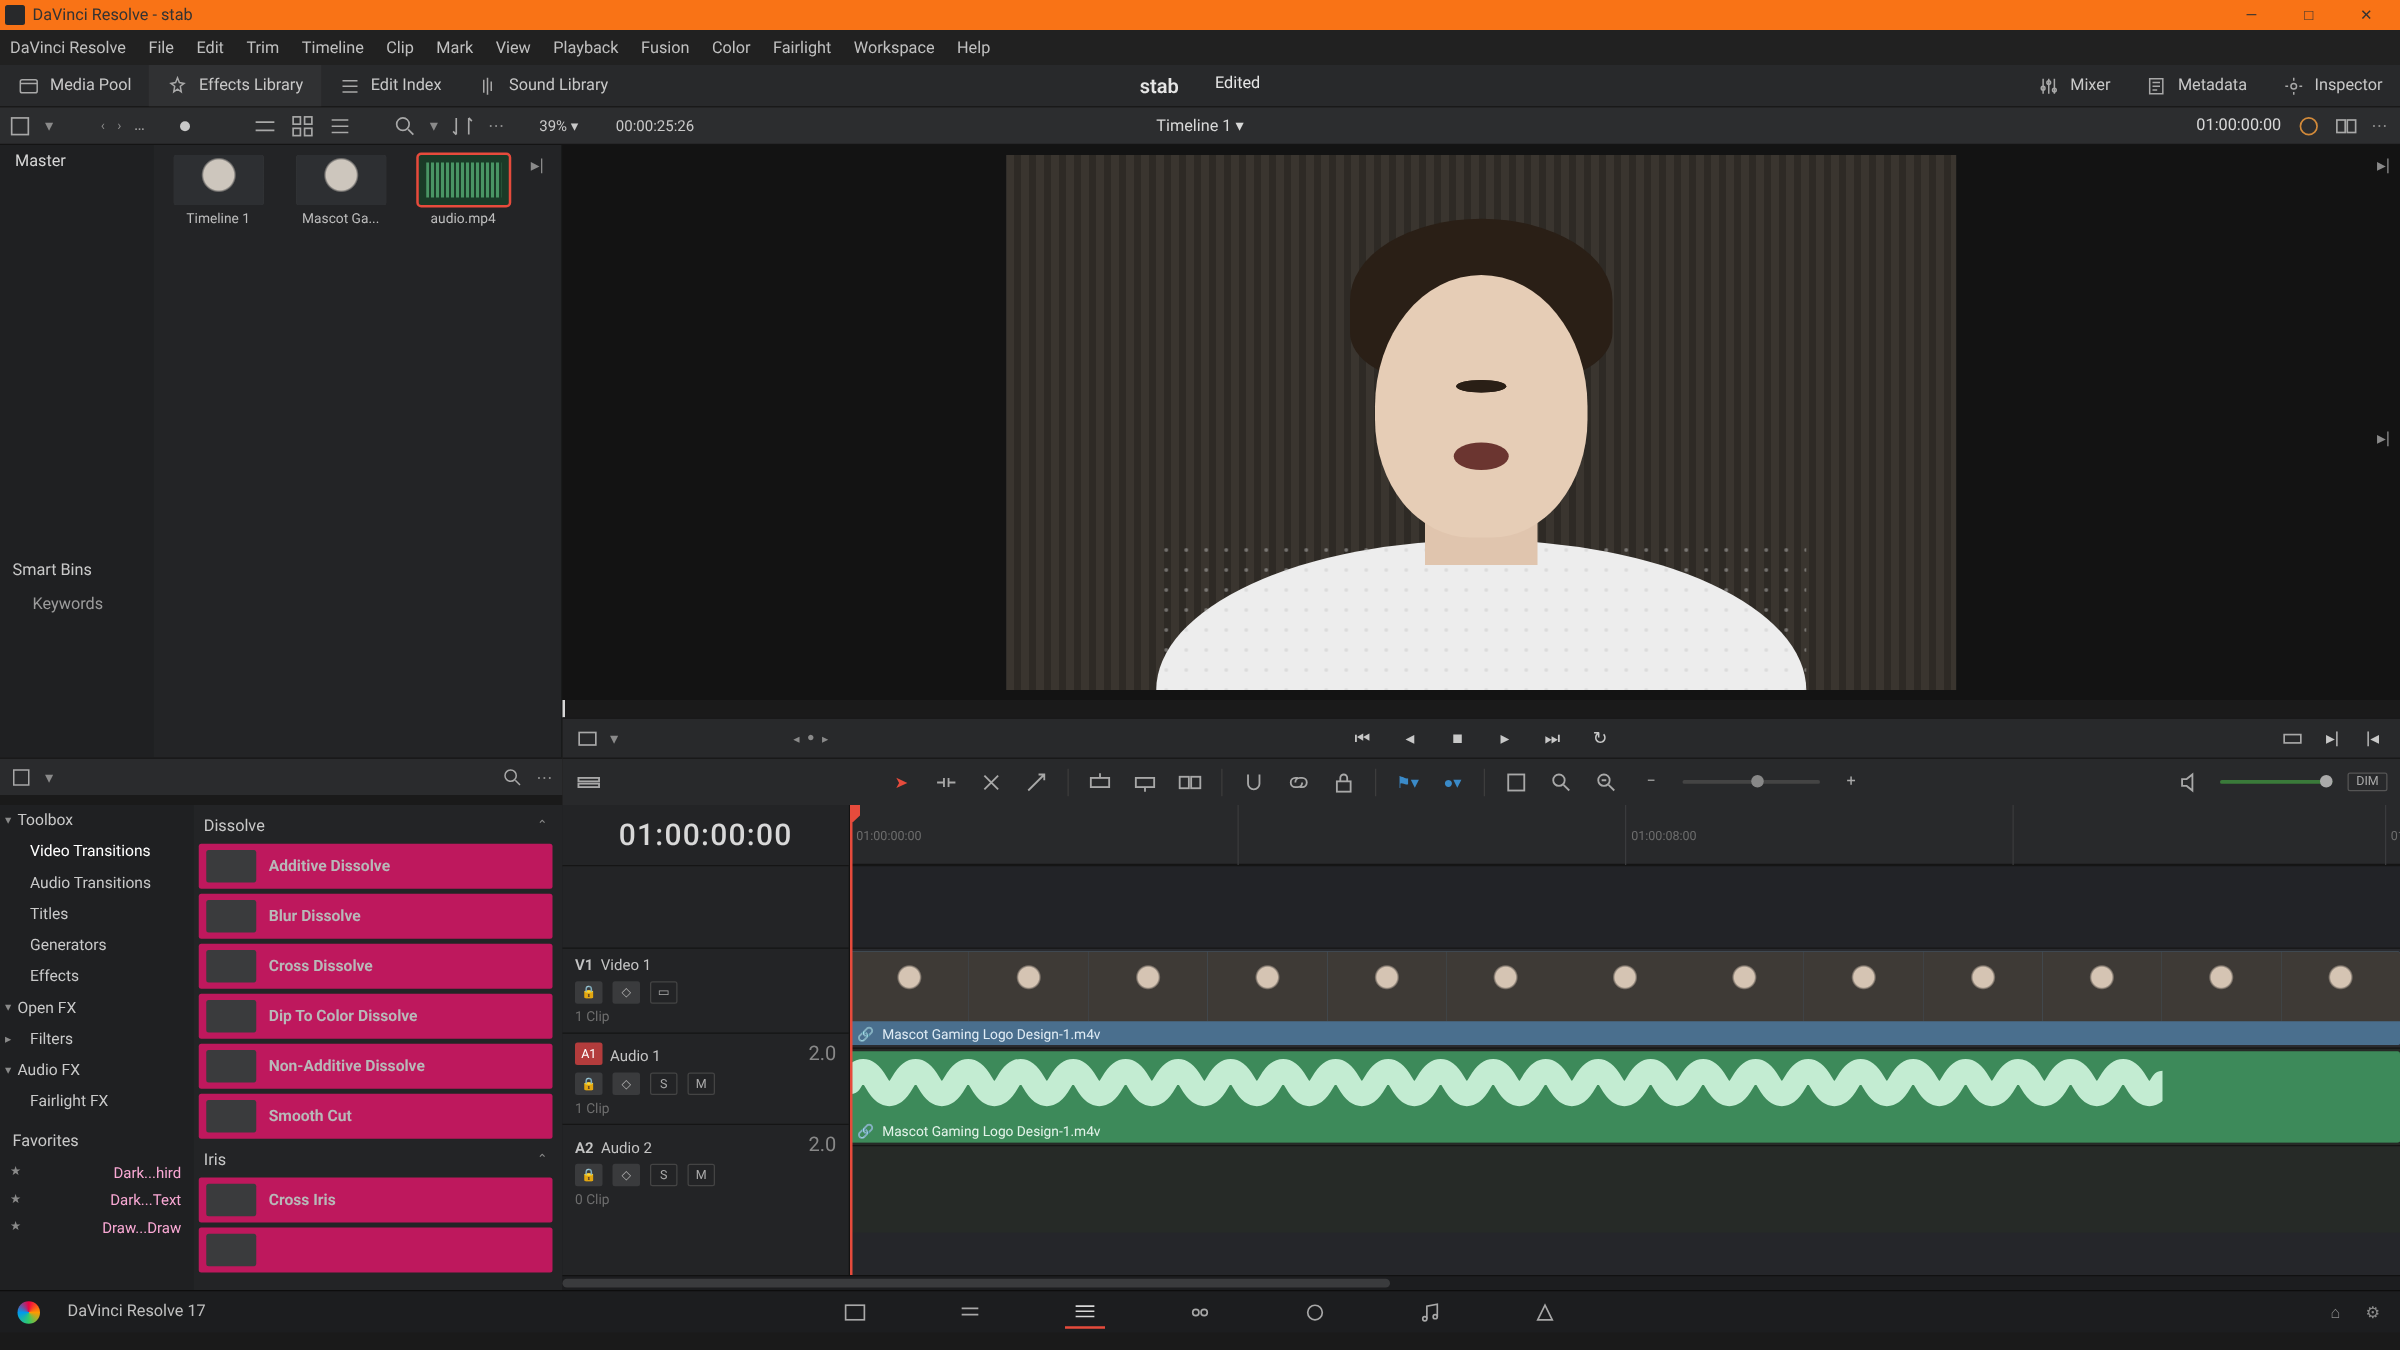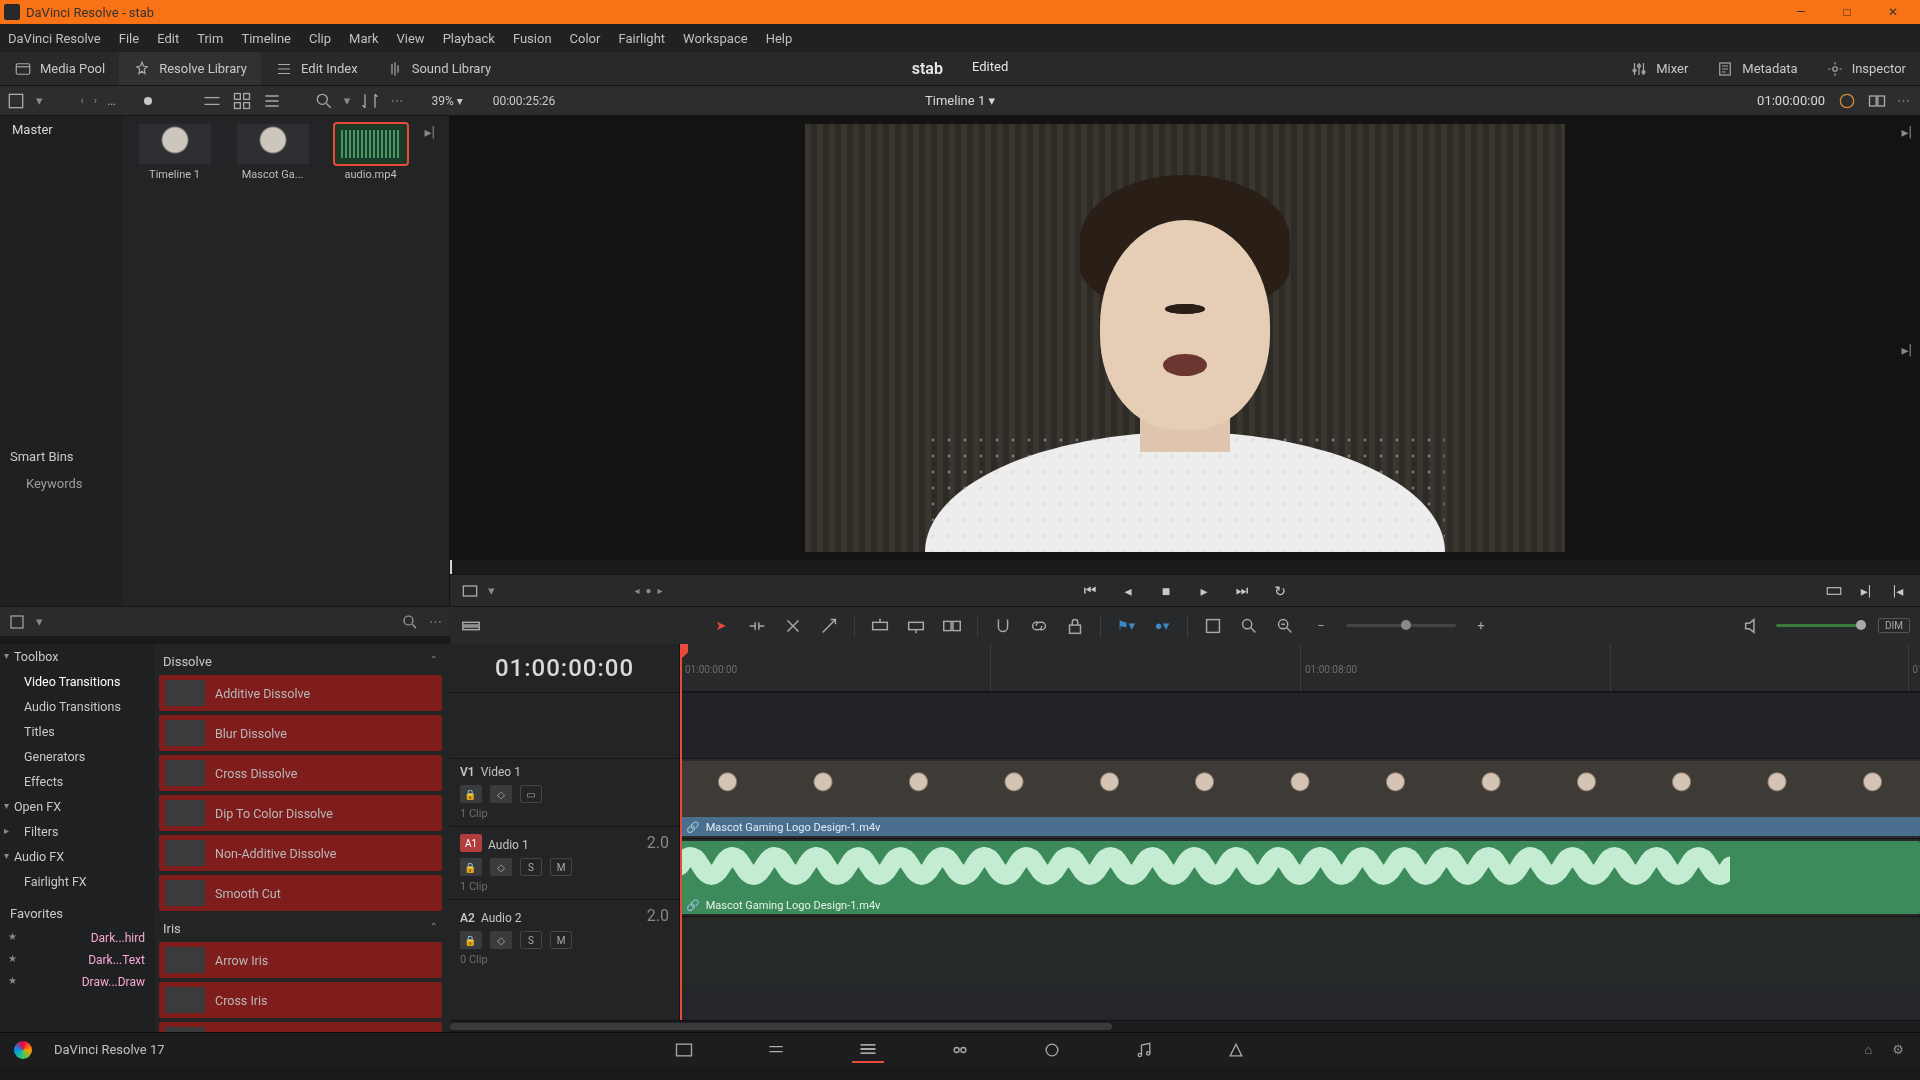--- a/index.html
+++ b/index.html
@@ -92,21 +92,21 @@
 .fx-tree .node.root { padding-left: 14px; }
 .fx-tree .node.sel { color: #fff; }
 .fx-tree .node .chev { position:absolute; left:4px; top:6px; font-size:10px; color:#8a8a8a; }
 .fx-tree .fav { padding: 6px 10px; color:#c9c9c9; font-size:13px; margin-top:6px; }
 .fx-tree .fav-item { padding:4px 10px 4px 24px; font-size:12px; color:#f9a8d4; position:relative;text-align:right; }
 .fx-tree .fav-item::before { content:'★'; position:absolute; left:8px; color:#8a8a8a; font-size:10px; }
 
 .fx-list { flex:1; padding: 4px 8px 4px 4px; overflow:hidden; }
 .fx-cat { color:#c8c8c8; font-size:13px; padding:6px 4px; display:flex; align-items:flex-start; }
 .fx-cat .toggle { margin-left:auto; font-size:10px; color:#8a8a8a; }
-.fx-item { height: 36px; background:#7f1d1d; margin-bottom:4px; border-radius:2px; display:flex; align-items:center; padding-left:6px; gap:10px; font-size:12.5px; color:#b8b8b8; }
+.fx-item { height: 36px; background:#be185d; margin-bottom:4px; border-radius:2px; display:flex; align-items:center; padding-left:6px; gap:10px; font-size:12.5px; color:#b8b8b8;font-weight:bold; }
 .fx-item .thumb { width: 40px; height: 26px; background:#3a3b3d; border-radius:2px; display:flex; align-items:center; justify-content:center; }
 
 
 .tl-toolbar { height: 38px; background: #28292b; display:flex; align-items:center; padding:0 10px; gap:14px; border-top:1px solid #141414; }
 .tl-toolbar .ticon { width:22px; height:22px; display:flex; align-items:center; justify-content:center; color:#a8a8a8; }
 .tl-toolbar .ticon.red { color:#e64b3c; }
 .tl-toolbar .sep { width:1px; height:22px; background:#3d3d3d; }
 .tl-toolbar .zoom-slider { width:110px; height:3px; background:#444; position:relative; border-radius:2px; }
 .tl-toolbar .zoom-slider .knob { position:absolute; left:50%; top:-4px; width:10px; height:10px; background:#888; border-radius:50%; }
 .tl-toolbar .vol { width:90px; height:3px; background:#3a7a3a; position:relative; border-radius:2px; }
@@ -197,21 +197,21 @@
     <svg class="ico" viewBox="0 0 24 24">
         <rect x="3" y="5" width="18" height="14" rx="2" class="ico-svg"></rect>
         <path d="M3 9h18" class="ico-svg"></path>
       </svg>
     <span>Media Pool</span>
   </div>
   <div class="ws-btn active">
     <svg class="ico" viewBox="0 0 24 24">
         <path d="M12 3l2 5 5 1-4 3 1 6-4-3-4 3 1-6-4-3 5-1z" class="ico-svg"></path>
       </svg>
-    <span>Resolve Library</span>
+    <span>Effects Library</span>
   </div>
   <div class="ws-btn">
     <svg class="ico" viewBox="0 0 24 24">
         <path d="M4 6h16M4 12h16M4 18h16" class="ico-svg"></path>
       </svg>
     <span>Edit Index</span>
   </div>
   <div class="ws-btn">
     <svg class="ico" viewBox="0 0 24 24">
         <path d="M8 5v14M12 3v18M16 7v10" class="ico-svg"></path>
@@ -513,24 +513,20 @@
       <div class="fx-item">
           <div class="thumb"></div>
           <span>Smooth Cut</span>
         </div>
       <div class="fx-cat">
           <span>Iris</span>
           <span class="toggle">⌃</span>
         </div>
       <div class="fx-item">
           <div class="thumb"></div>
-          <span>Arrow Iris</span>
-        </div>
-      <div class="fx-item">
-          <div class="thumb"></div>
           <span>Cross Iris</span>
         </div>
       <div class="fx-item">
           <div class="thumb"></div>
         </div>
     </div>
   </div>
 
   <div style="flex:1; display:flex; flex-direction:column;">
     <div class="timeline-panel">

